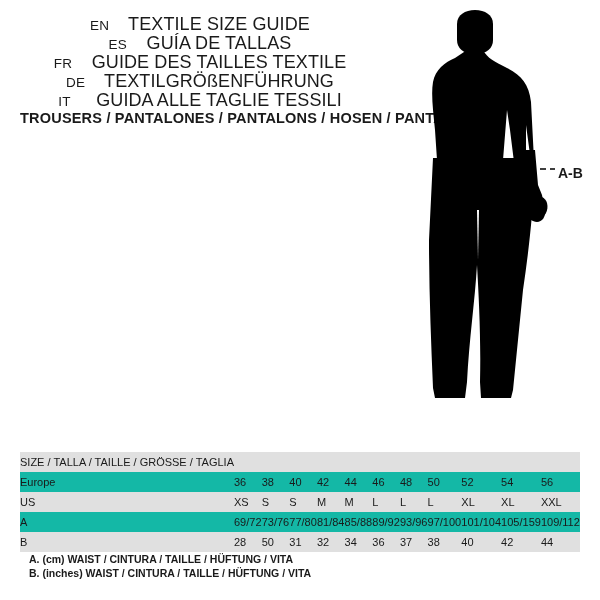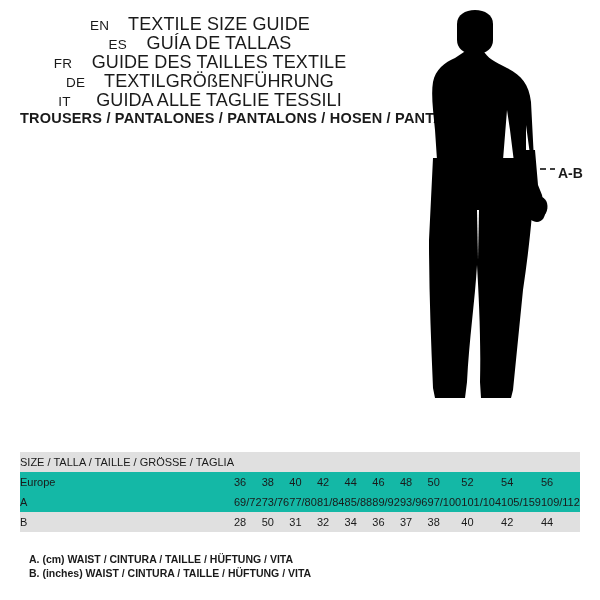--- a/index.html
+++ b/index.html
@@ -199,20 +199,34 @@
       <td class="val">40</td>
       <td class="val">42</td>
       <td class="val">44</td>
       <td class="val">46</td>
       <td class="val">48</td>
       <td class="val">50</td>
       <td class="val">52</td>
       <td class="val">54</td>
       <td class="val">56</td>
     </tr>
+    <tr class="shaded">
+      <td class="label-col">US</td>
+      <td class="val">XS</td>
+      <td class="val">S</td>
+      <td class="val">S</td>
+      <td class="val">M</td>
+      <td class="val">M</td>
+      <td class="val">L</td>
+      <td class="val">L</td>
+      <td class="val">L</td>
+      <td class="val">XL</td>
+      <td class="val">XL</td>
+      <td class="val">XXL</td>
+    </tr>
     <tr class="white">
       <td class="label-col">A</td>
       <td class="val">69/72</td>
       <td class="val">73/76</td>
       <td class="val">77/80</td>
       <td class="val">81/84</td>
       <td class="val">85/88</td>
       <td class="val">89/92</td>
       <td class="val">93/96</td>
       <td class="val">97/100</td>

